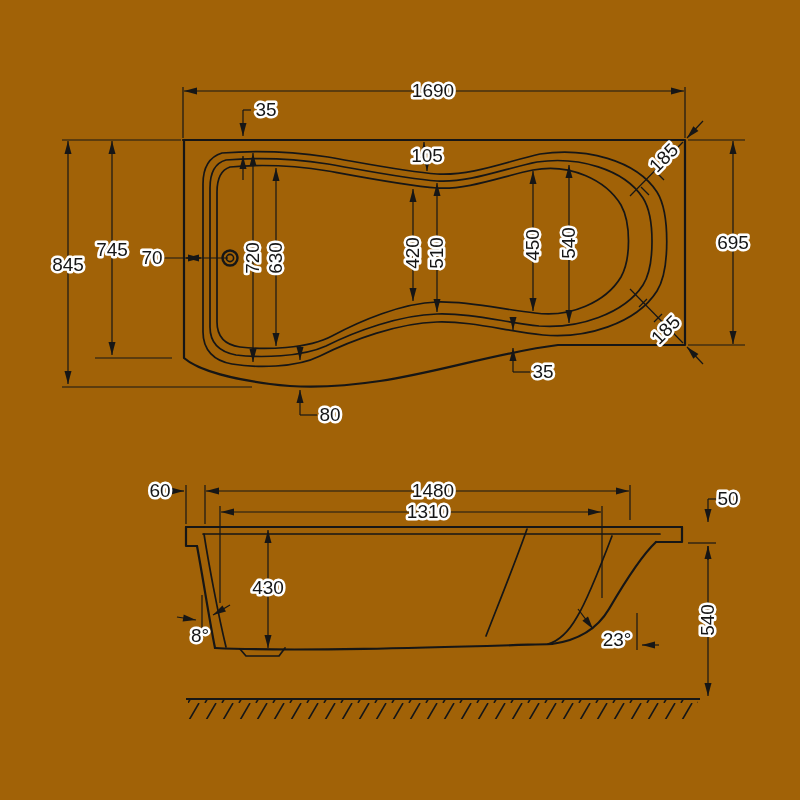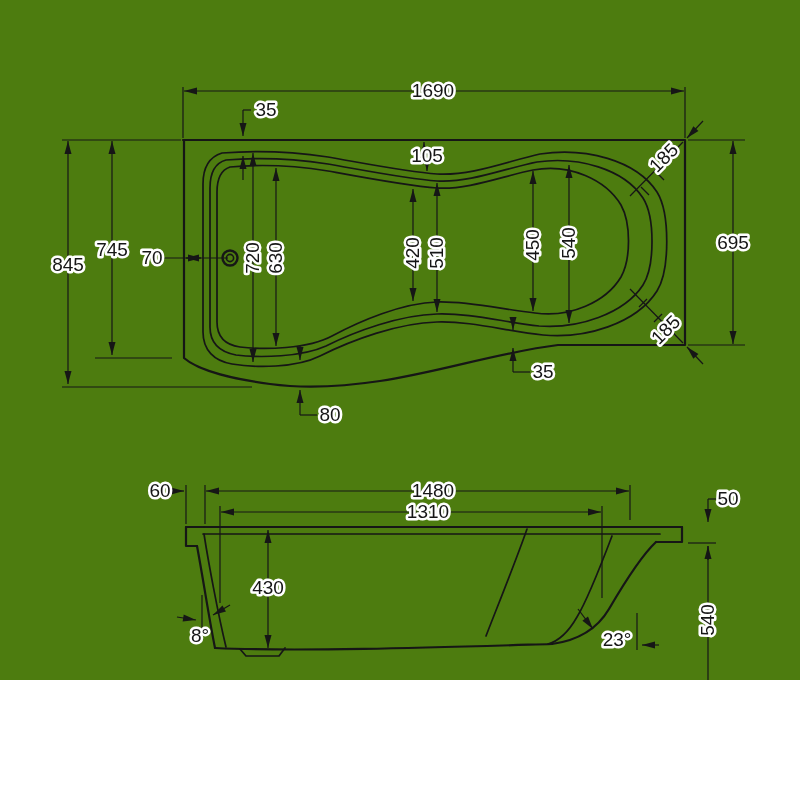--- a/index.html
+++ b/index.html
@@ -1,16 +1,16 @@
 <!DOCTYPE html>
 <html><head>
 <meta charset="utf-8">
 <style>
   html, body { margin: 0; padding: 0; background: #ffffff; }
-  .stage { width: 800px; height: 680px; position: relative; background: #4d7c0f; }
+  .stage { width: 800px; height: 800px; position: relative; background: #a16207; }
   svg { display: block; }
   .ol  { fill: none; stroke: #161616; stroke-width: 2.2; stroke-linejoin: round; stroke-linecap: round; }
   .ol2 { fill: none; stroke: #161616; stroke-width: 1.7; stroke-linejoin: round; stroke-linecap: round; }
   .dl  { fill: none; stroke: #161616; stroke-width: 1.2; stroke-linecap: butt; }
   .gl  { fill: none; stroke: #161616; stroke-width: 2.0; }
   .lbl {
     font-family: "Liberation Sans", "DejaVu Sans", sans-serif;
     font-size: 19px;
     fill: #161616;
     text-anchor: middle;

